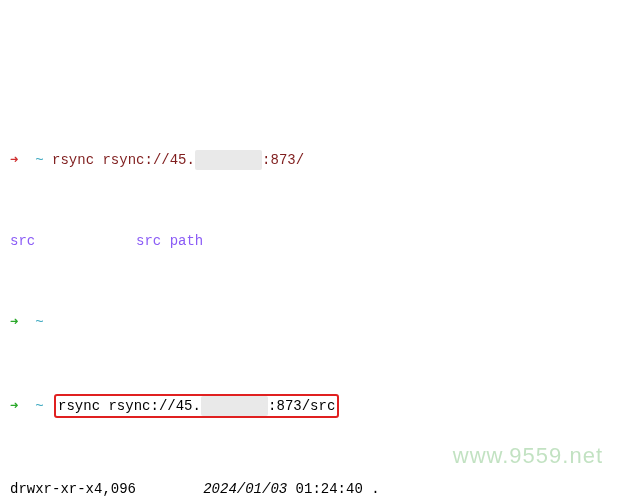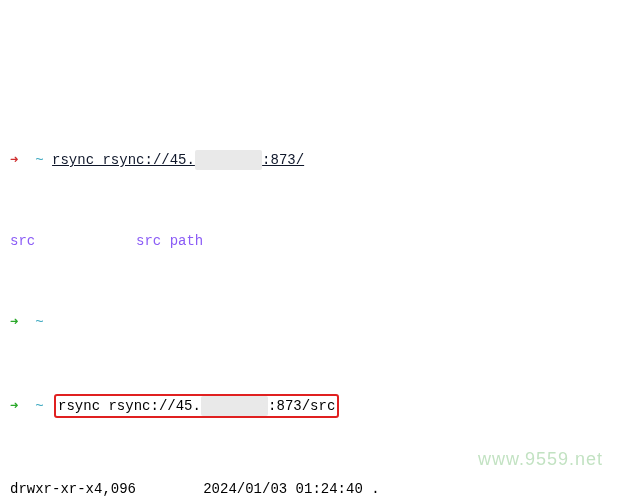--- a/index.html
+++ b/index.html
@@ -10,43 +10,43 @@
     background: #ffffff;
     color: #000000;
     padding: 8px 10px;
     width: 633px;
     white-space: pre;
   }
   .line { display: block; }
   .arrow-red { color: #d03030; }
   .arrow-green { color: #2aa82a; }
   .tilde { color: #3aa7bf; }
-  .cmd { color: #0f172a; text-decoration: underline; }
+  .cmd { color: #7f1d1d; }
   .header-src { color: #8b5cf6; }
   .highlight-box {
     display: inline-block;
     border: 2px solid #e02020;
     border-radius: 3px;
     padding: 0 2px;
     margin-left: 2px;
   }
   .row {
     display: flex;
   }
   .c-perm { width: 10ch; text-align: center; }
   .c-size { width: 12ch; }
-  .c-date { width: 11ch; padding-left: 1ch; }
+  .c-date { width: 11ch; padding-left: 1ch; font-style: italic; }
   .c-time { width: 9ch; padding-left: 1ch; }
   .c-name { padding-left: 1ch; }
   .watermark {
     position: absolute;
     right: 30px;
     bottom: 28px;
     color: rgba(120,190,120,0.45);
-    font-size: 18px;
+    font-size: 22px;
     letter-spacing: 1px;
     pointer-events: none;
     font-family: sans-serif;
   }
   .redact {
     display: inline-block;
     background: #e9e9e9;
     color: #e9e9e9;
     border-radius: 2px;
   }

